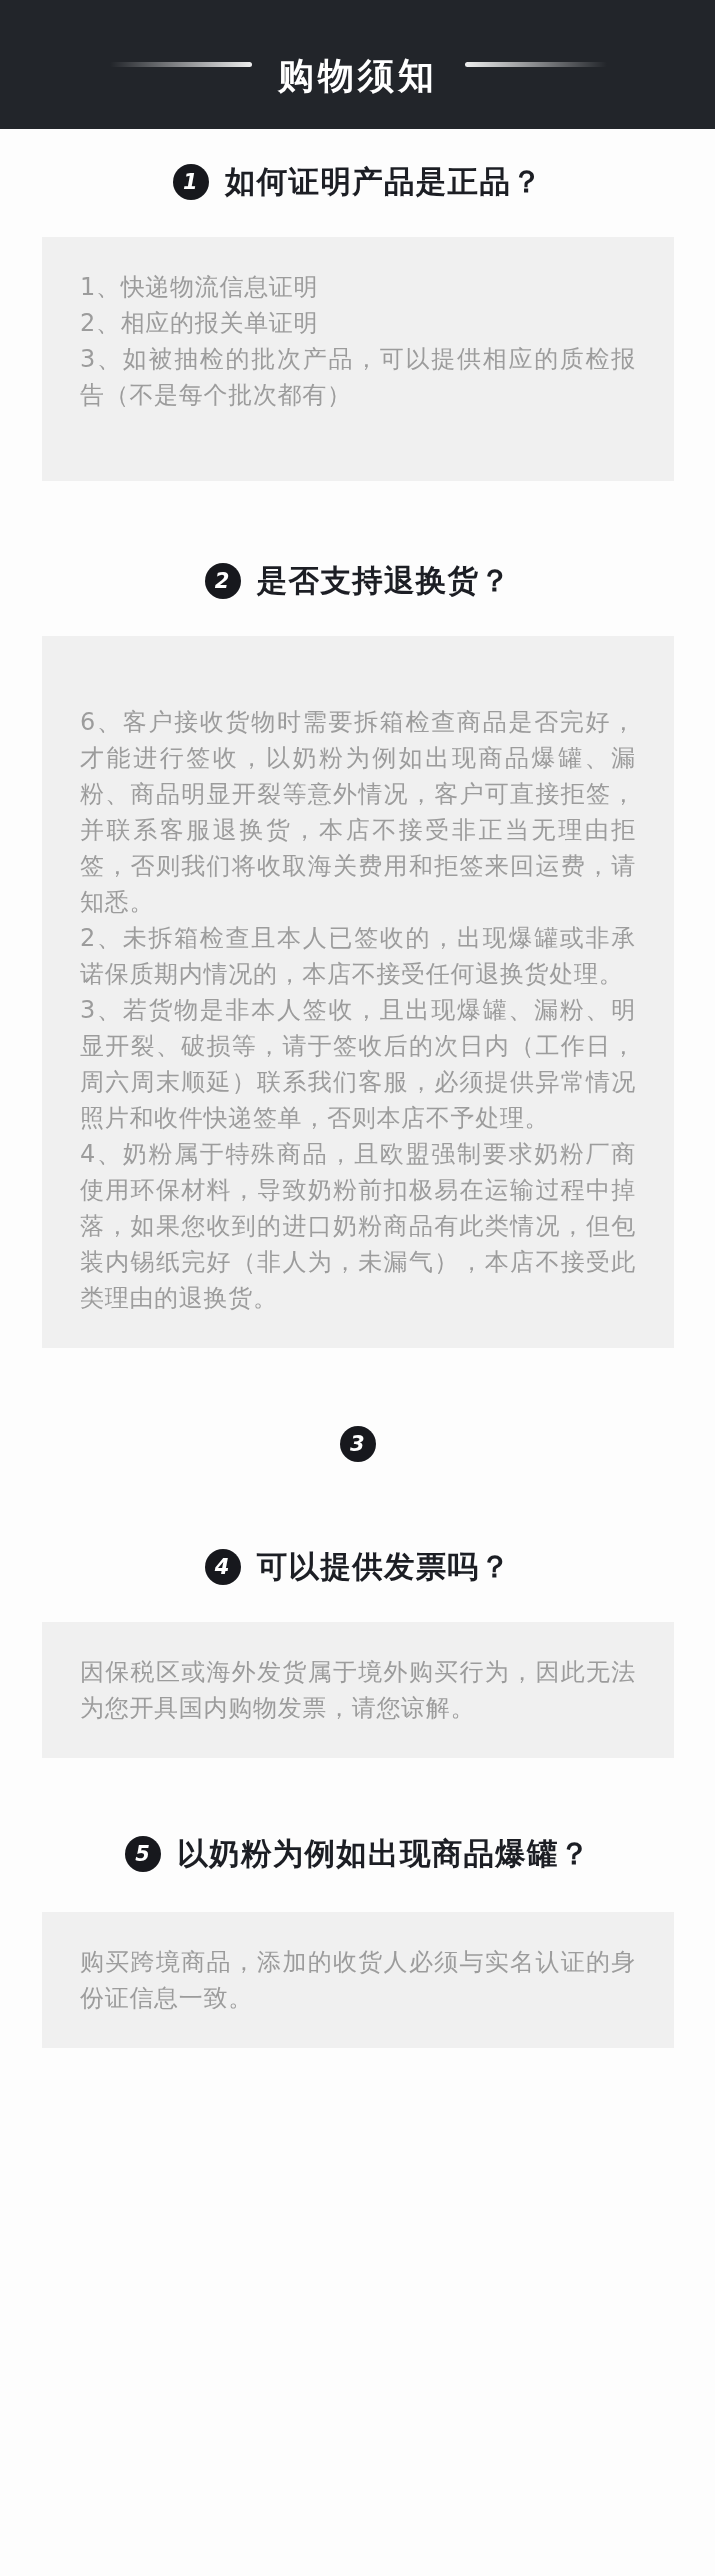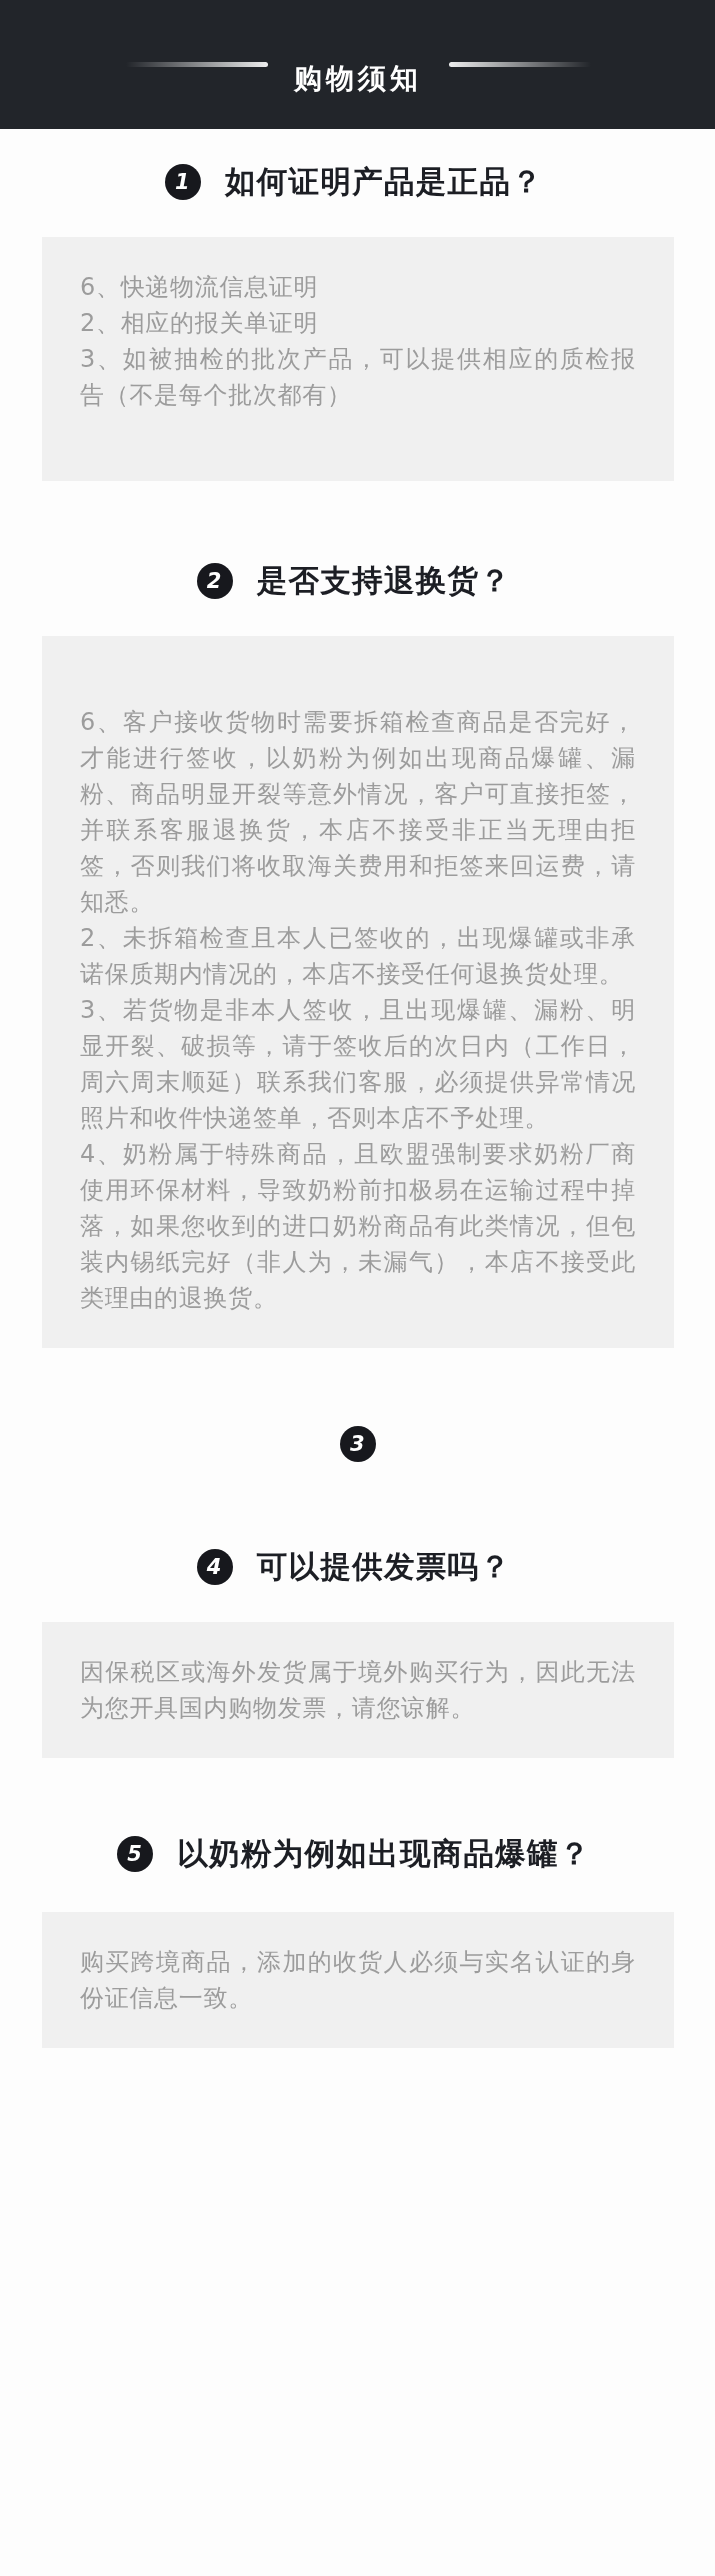--- a/index.html
+++ b/index.html
@@ -26,21 +26,21 @@
   }
   .hline {
     width: 142px;
     height: 4.6px;
     border-radius: 2.7px;
   }
   .hline.left  { background: linear-gradient(to right, rgba(255,255,255,0), rgba(255,255,255,0.92)); }
   .hline.right { background: linear-gradient(to left,  rgba(255,255,255,0), rgba(255,255,255,0.92)); }
   .header-title {
     color: #ffffff;
-    font-size: 28px;
+    font-size: 36px;
     font-weight: 700;
     letter-spacing: 4px;
     line-height: 1;
     white-space: nowrap;
     margin-top: 48px;
   }
   
   .section-head {
     display: flex;
     align-items: center;
@@ -58,21 +58,21 @@
     font-size: 21px;
     font-weight: 700;
     font-style: italic;
     display: flex;
     align-items: center;
     justify-content: center;
     padding-right: 1.3px;
     box-sizing: border-box;
   }
   .section-title {
-    margin: 8px;
+    margin: 0;
     font-size: 30.5px;
     font-weight: 700;
     color: var(--title-text, #1c1e24);
     letter-spacing: 1.3px;
     line-height: 40px;
     white-space: nowrap;
   }
   
   .box {
     margin: 35px 42px 0;
@@ -104,21 +104,21 @@
     <h1 class="header-title">购物须知</h1>
     <span class="hline right"></span>
   </div>
 
   <section class="qa s1">
     <div class="section-head">
       <span class="badge">1</span>
       <h2 class="section-title">如何证明产品是正品？</h2>
     </div>
     <div class="box">
-        <p>6、快递物流信息证明</p>
+        <p>1、快递物流信息证明</p>
         <p>2、相应的报关单证明</p>
         <p>3、如被抽检的批次产品，可以提供相应的质检报告（不是每个批次都有）</p>
         <p class="gap"></p>
       </div>
   </section>
 
   <section class="qa s2">
     <div class="section-head">
       <span class="badge">2</span>
       <h2 class="section-title">是否支持退换货？</h2>

